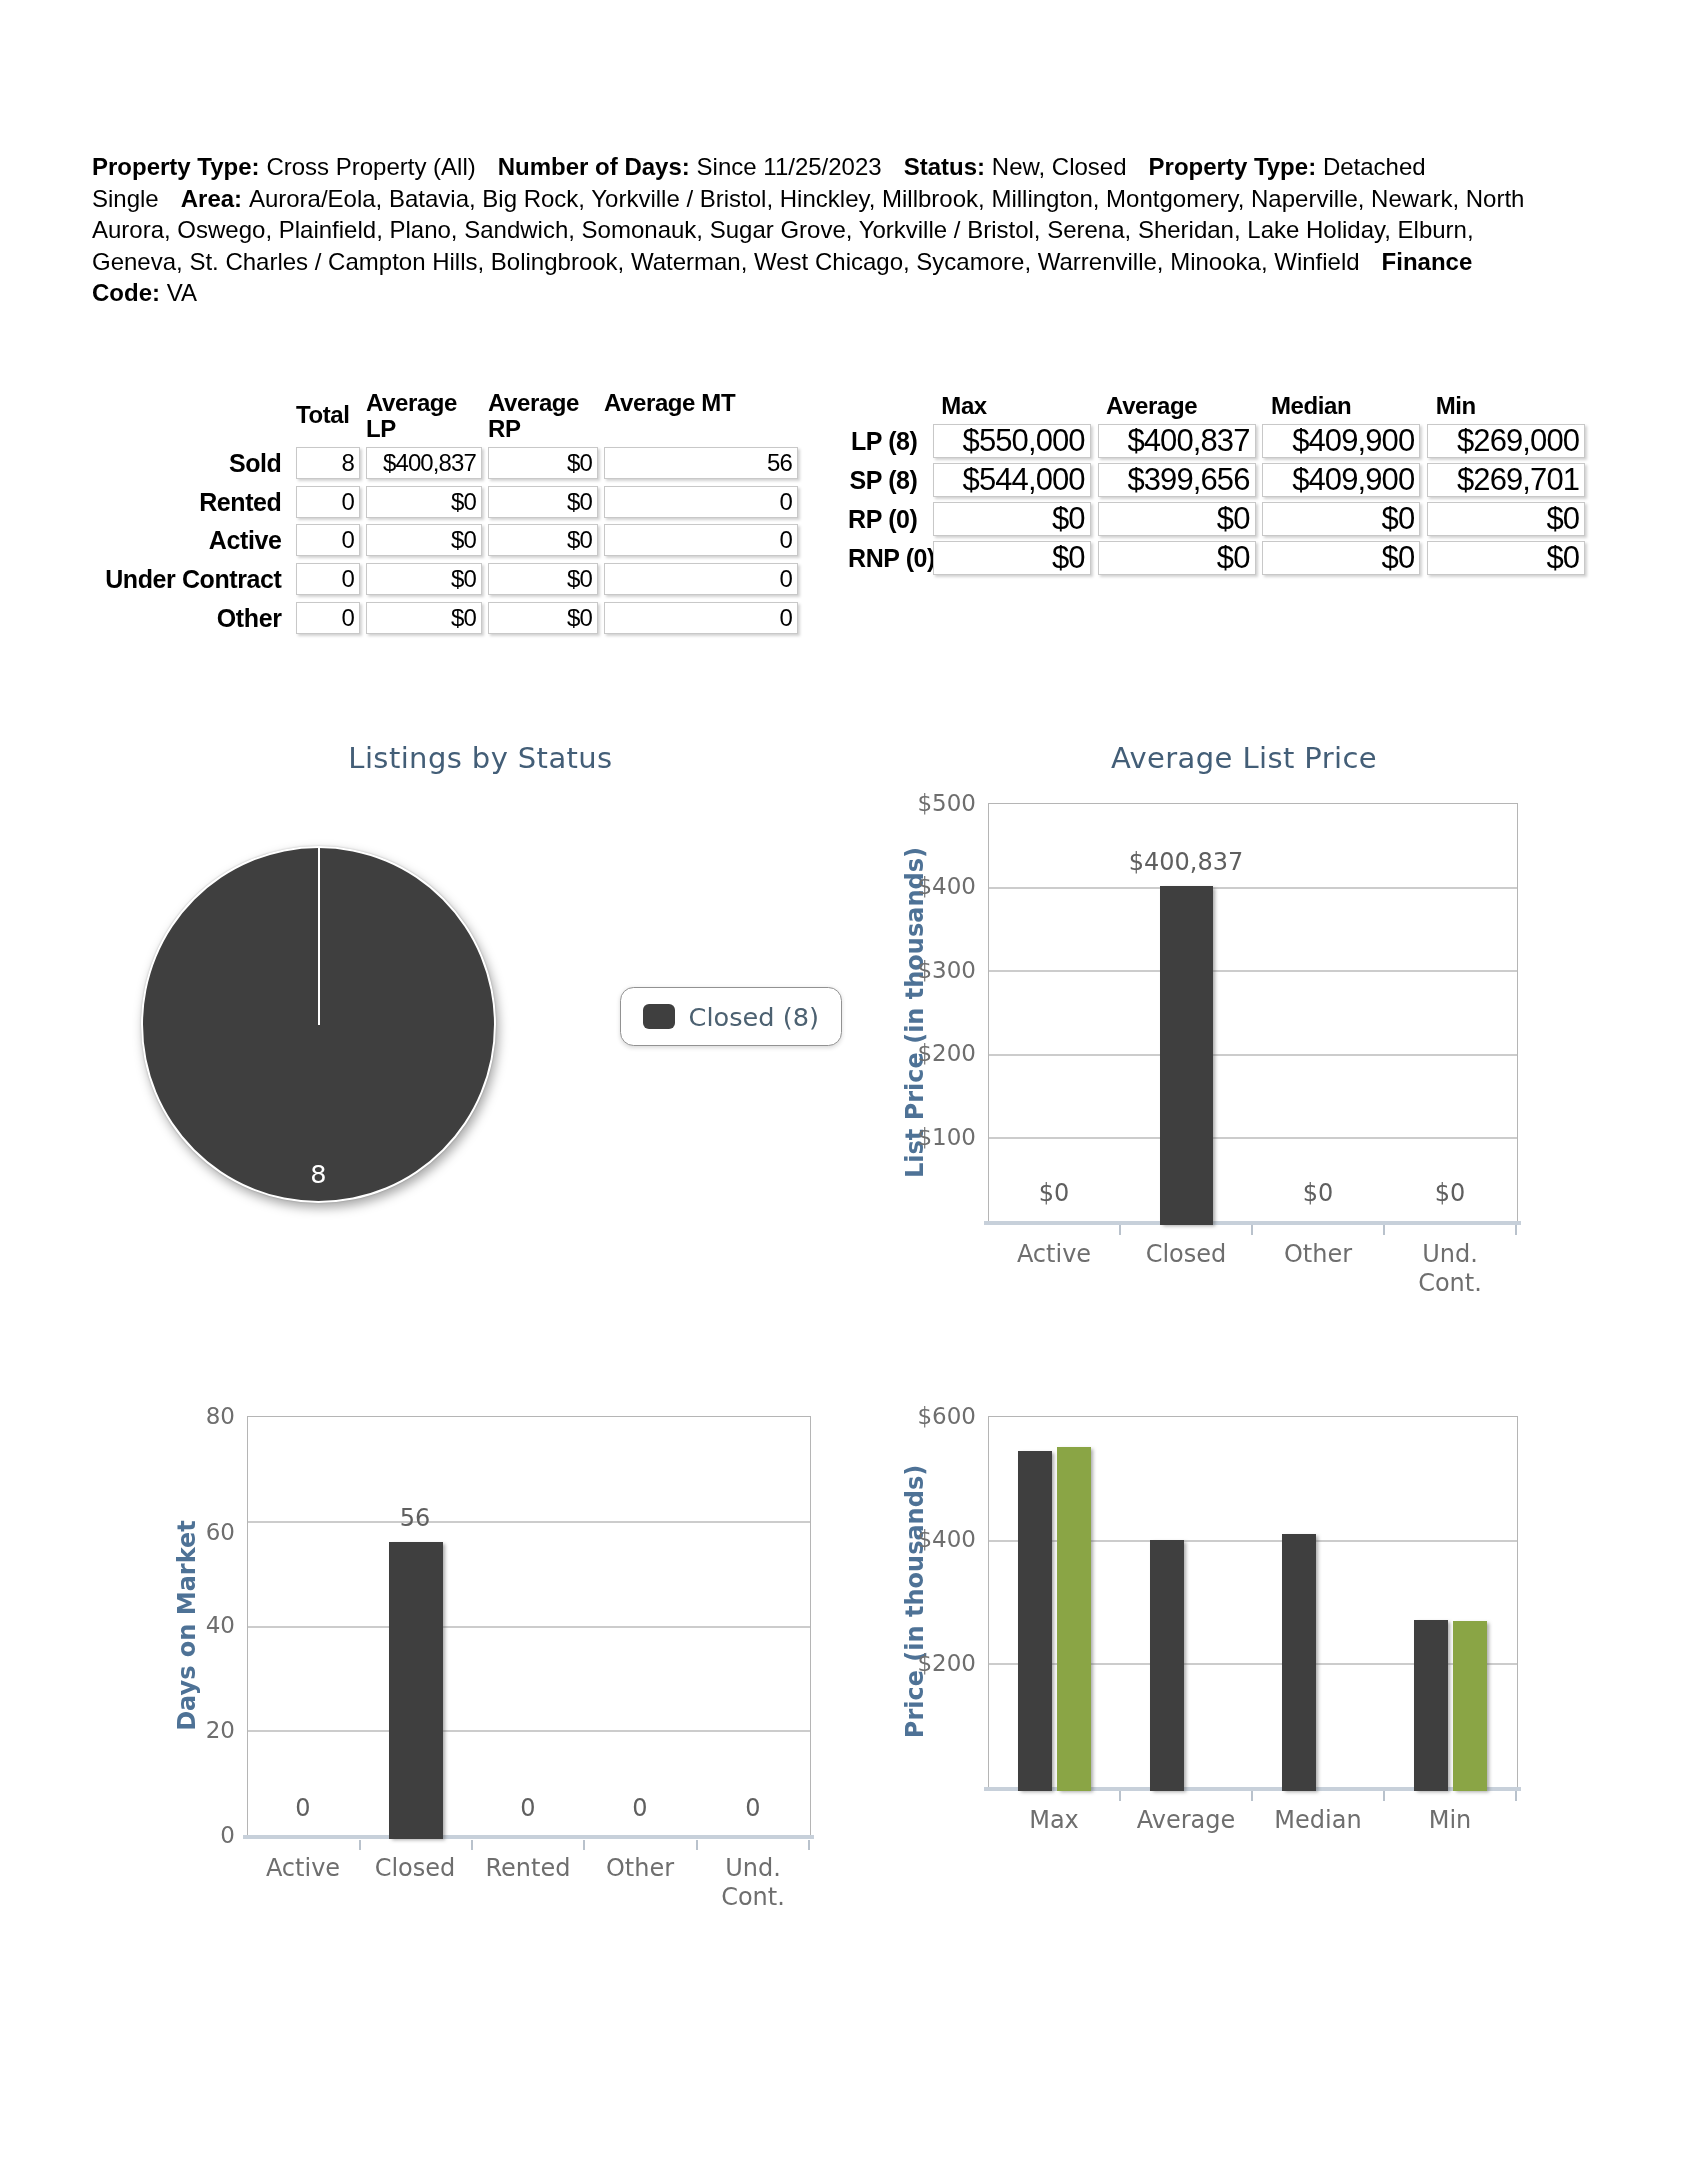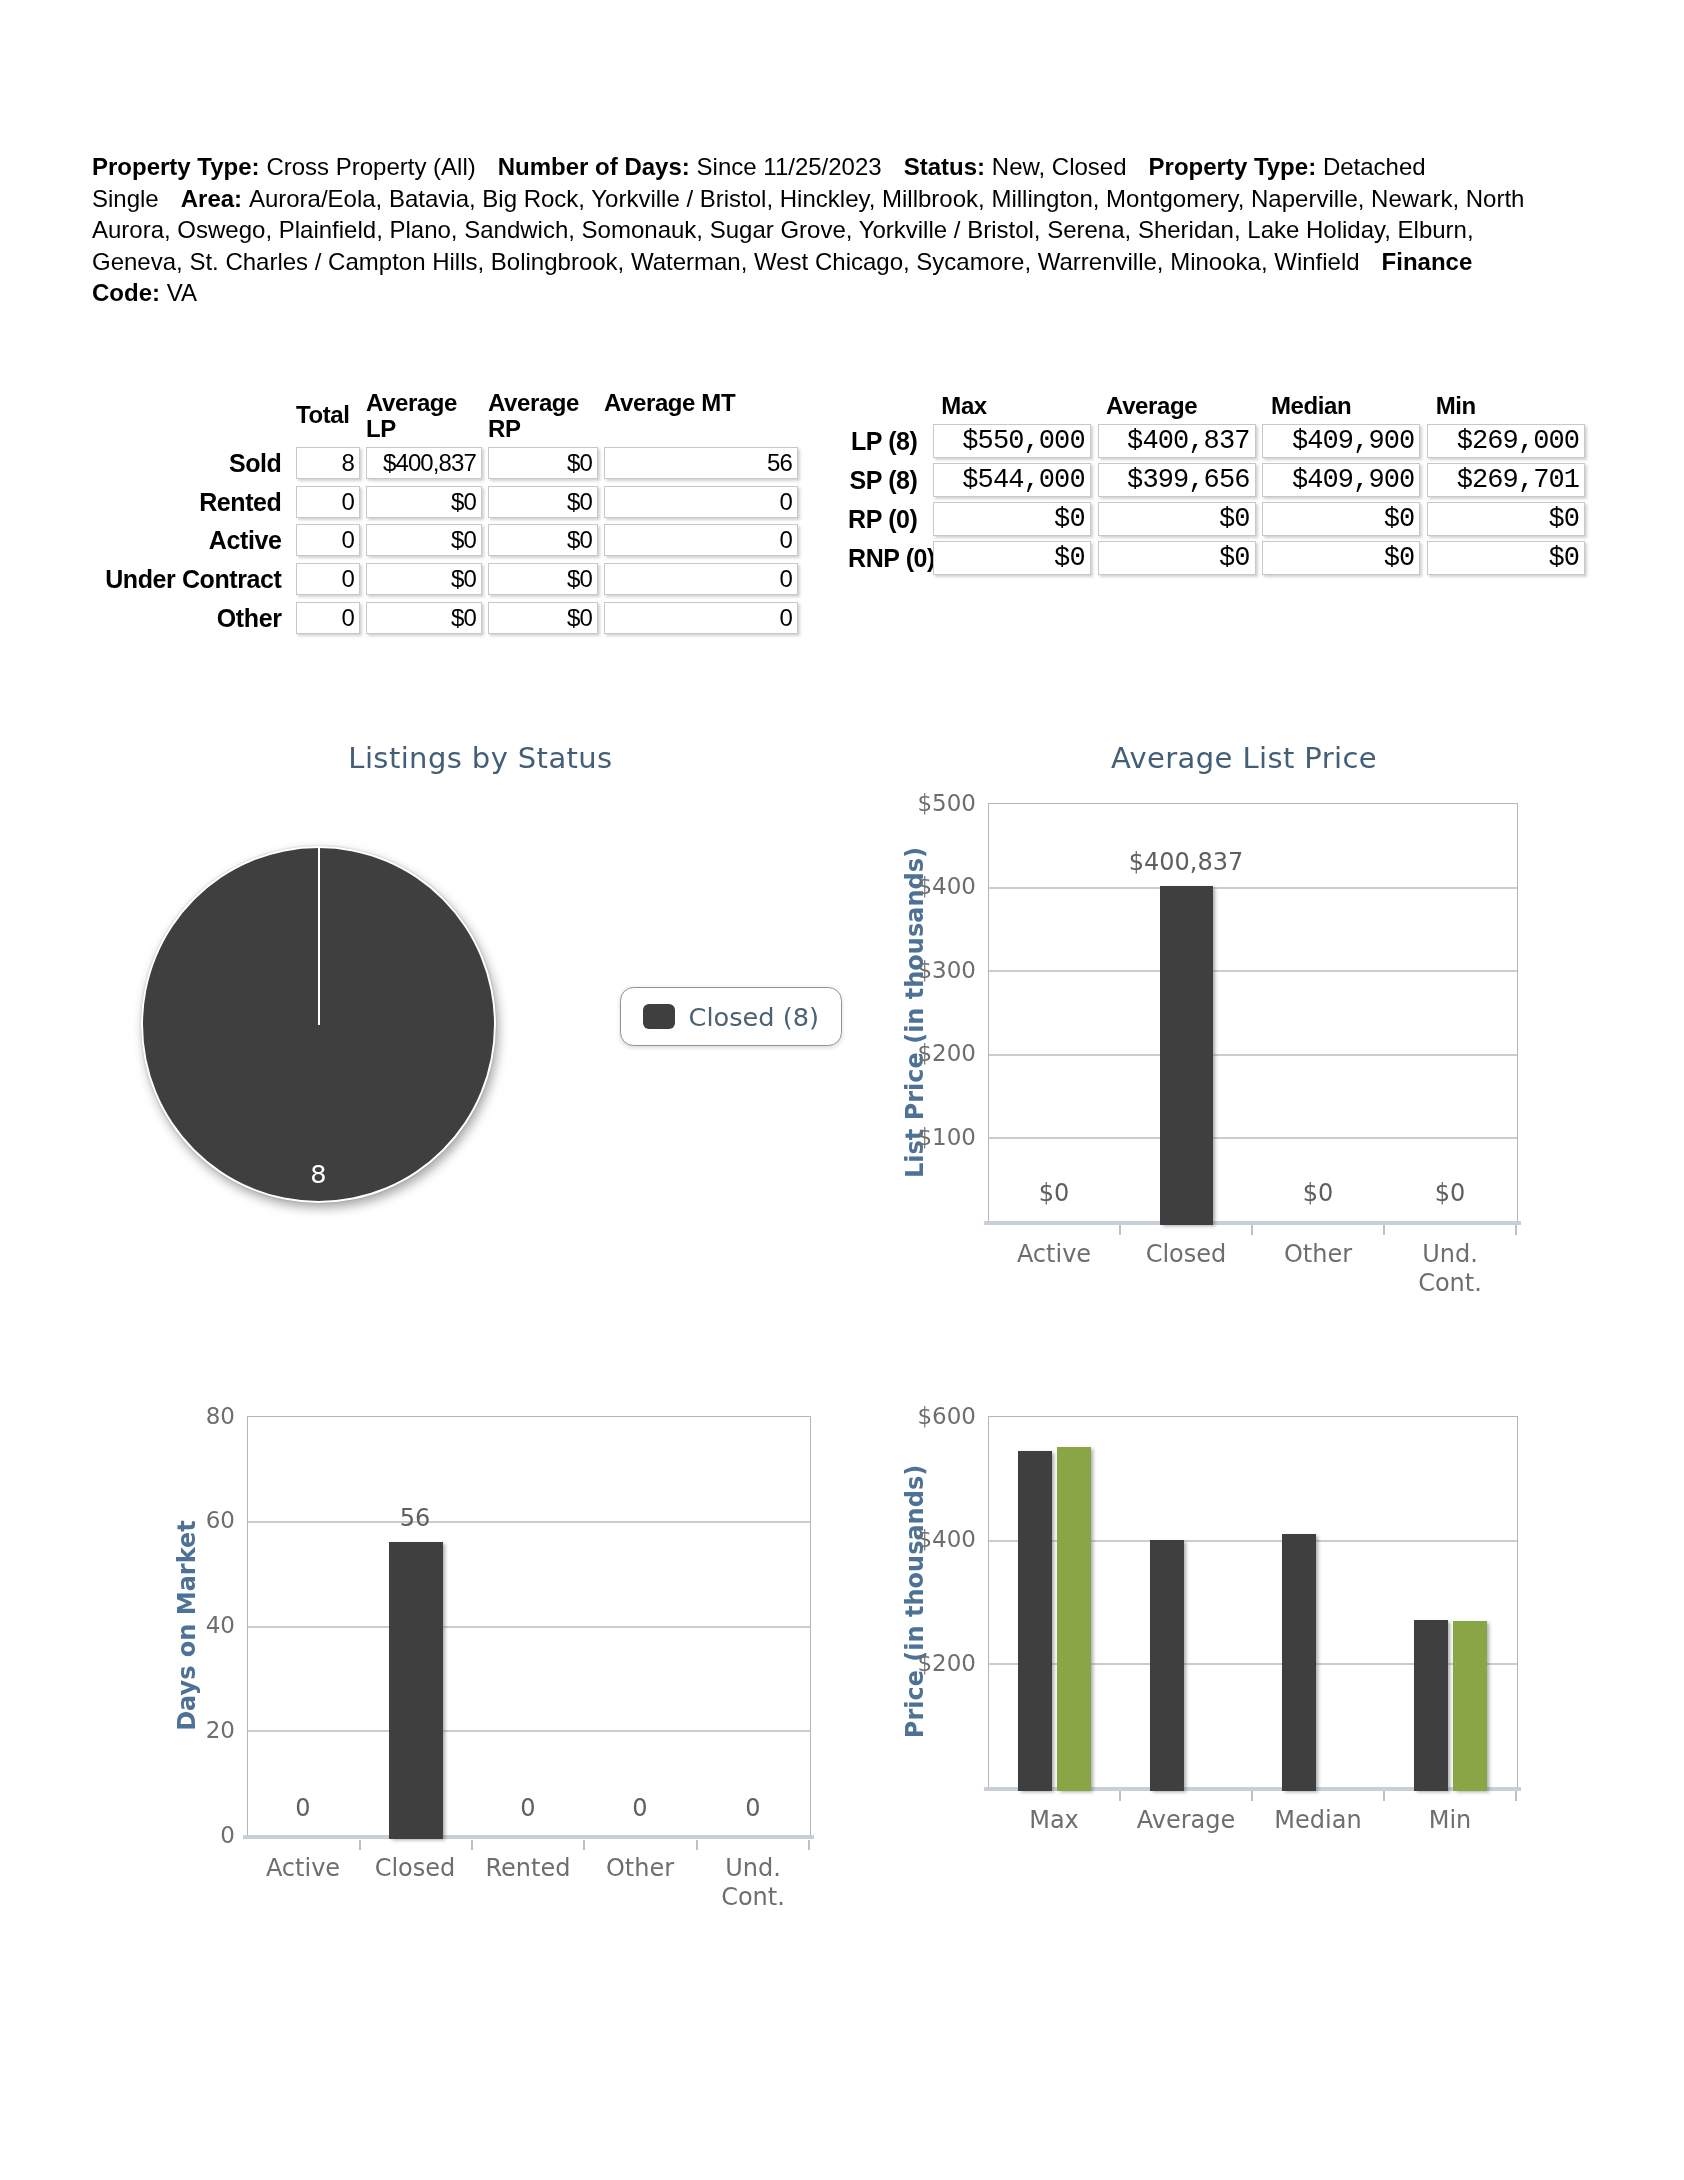--- a/index.html
+++ b/index.html
@@ -28,21 +28,21 @@
            align-self:start;letter-spacing:-0.4px;}
   .tbl-left .th-total{align-self:center;}
   .tbl-right .th{padding-left:8.5px;line-height:22px;}
   .tbl .rowlabel{font-weight:bold;font-size:25px;line-height:32px;text-align:right;
                  padding-right:8.5px;white-space:nowrap;letter-spacing:-0.4px;}
   .tbl-right .rowlabel{line-height:34px;}
   .tbl .box{background:#fff;border:1.7px solid var(--box-border);
             box-shadow:1.7px 1.7px 2.6px rgba(0,0,0,0.18);
             display:flex;align-items:center;justify-content:flex-end;
             padding:0 5.1px;font-size:24px;letter-spacing:-0.9px;}
-  .tbl-right .box{font-size:27px;font-family:Liberation Mono, monospace;}
+  .tbl-right .box{font-size:31px;}
 
   
   .chart{position:absolute;}
   #chart-pie{left:92px;top:731px;width:777px;height:545px;}
   #chart-alp{left:886px;top:731px;width:716px;height:613px;}
   #chart-dom{left:92px;top:1344px;width:777px;height:664px;}
   #chart-lps{left:886px;top:1344px;width:716px;height:664px;}
   .chart-title{position:absolute;top:10.2px;left:0;width:100%;margin:0;text-align:center;
                font-family:"DejaVu Sans",sans-serif;font-weight:normal;
                font-size:29px;letter-spacing:0.4px;color:var(--chart-title);}
@@ -197,21 +197,21 @@
     </section>
 
   <section class="chart" id="chart-dom">
     <div class="ylabel">Days on Market</div>
     <div class="plot" style="left: 155px; top: 72px; width: 562px; height: 419px;">
         <div class="gridline" style="top: 104px;"></div>
         <div class="gridline" style="top: 209px;"></div>
         <div class="gridline" style="top: 313px;"></div>
       </div>
   <div class="ytick" style="left: 0px; width: 143px; top: 60px;">80</div>
-      <div class="ytick" style="left: 0px; width: 143px; top: 164px;">60</div>
+      <div class="ytick" style="left: 0px; width: 143px; top: 176px;">60</div>
       <div class="ytick" style="left: 0px; width: 143px; top: 269px;">40</div>
       <div class="ytick" style="left: 0px; width: 143px; top: 374px;">20</div>
       <div class="ytick" style="left: 0px; width: 143px; top: 479px;">0</div>
       <div class="baseline" style="left: 151px; top: 491px; width: 571px;"></div>
       <div class="axis-tick" style="left: 267px; top: 496px;"></div>
       <div class="axis-tick" style="left: 379px; top: 496px;"></div>
       <div class="axis-tick" style="left: 491px; top: 496px;"></div>
       <div class="axis-tick" style="left: 604px; top: 496px;"></div>
       <div class="axis-tick" style="left: 716px; top: 496px;"></div>
       <div class="bar-label" style="left: 109px; width: 204px; top: 451px;">0</div>

